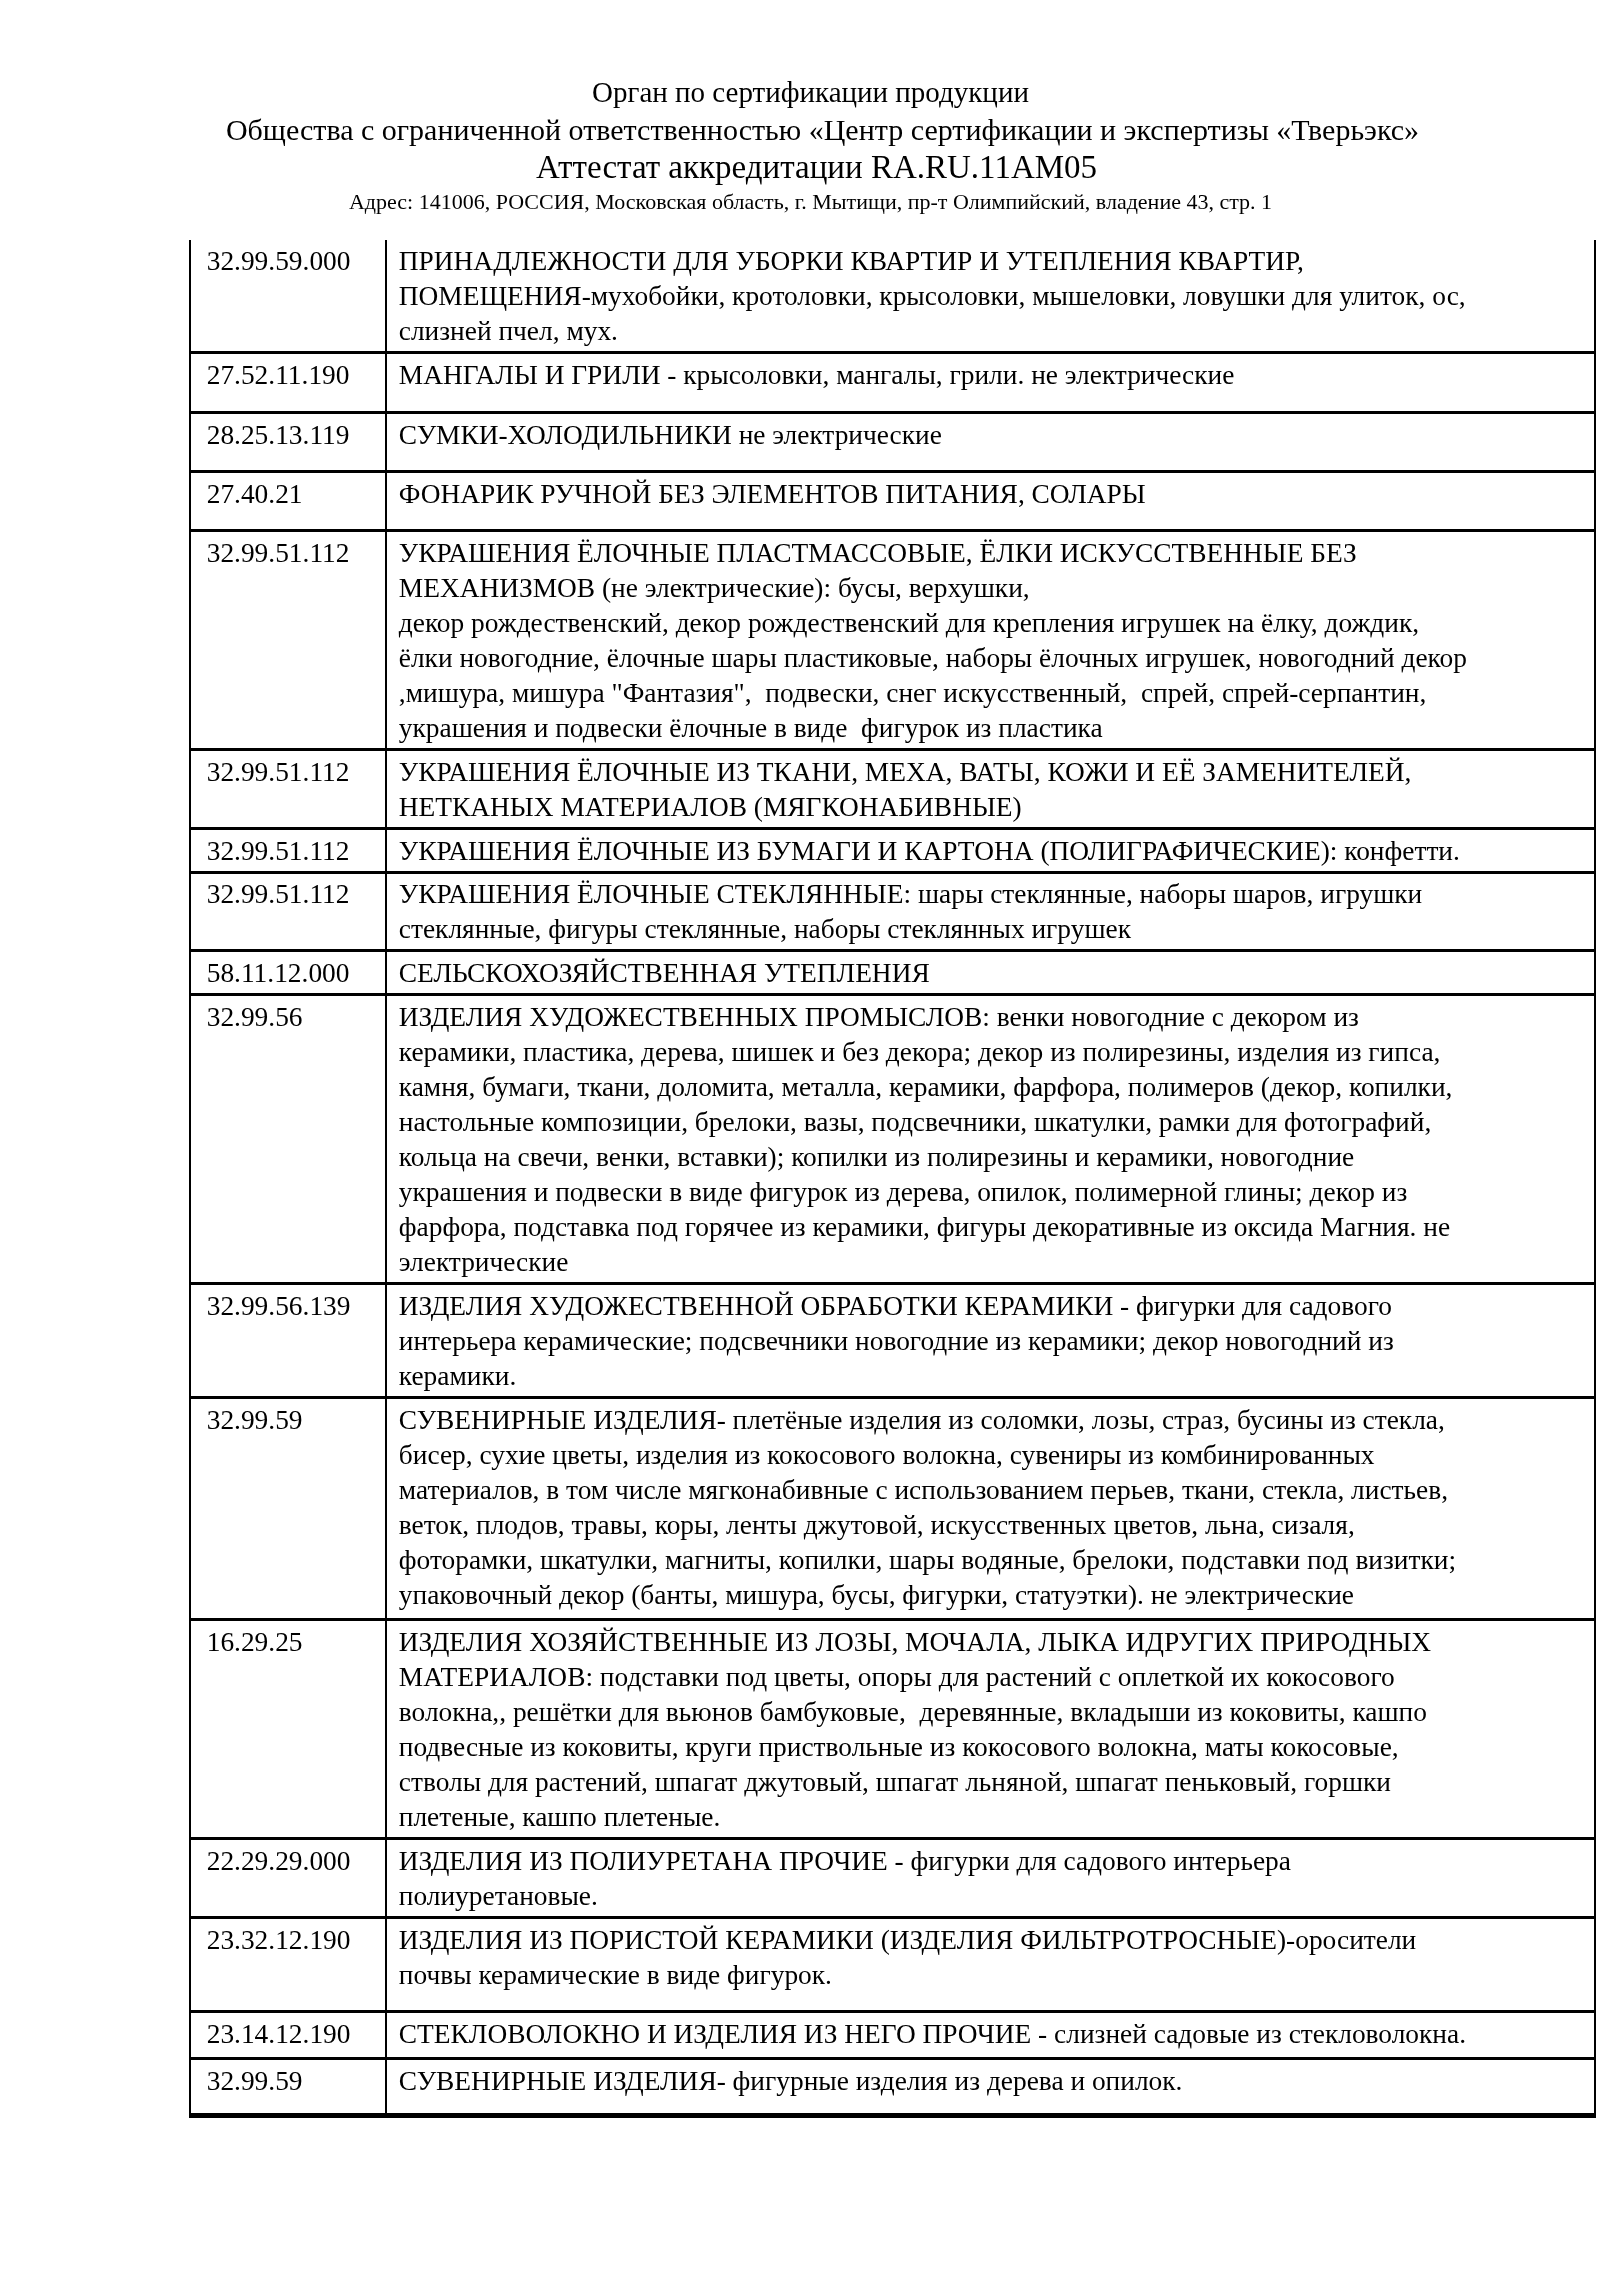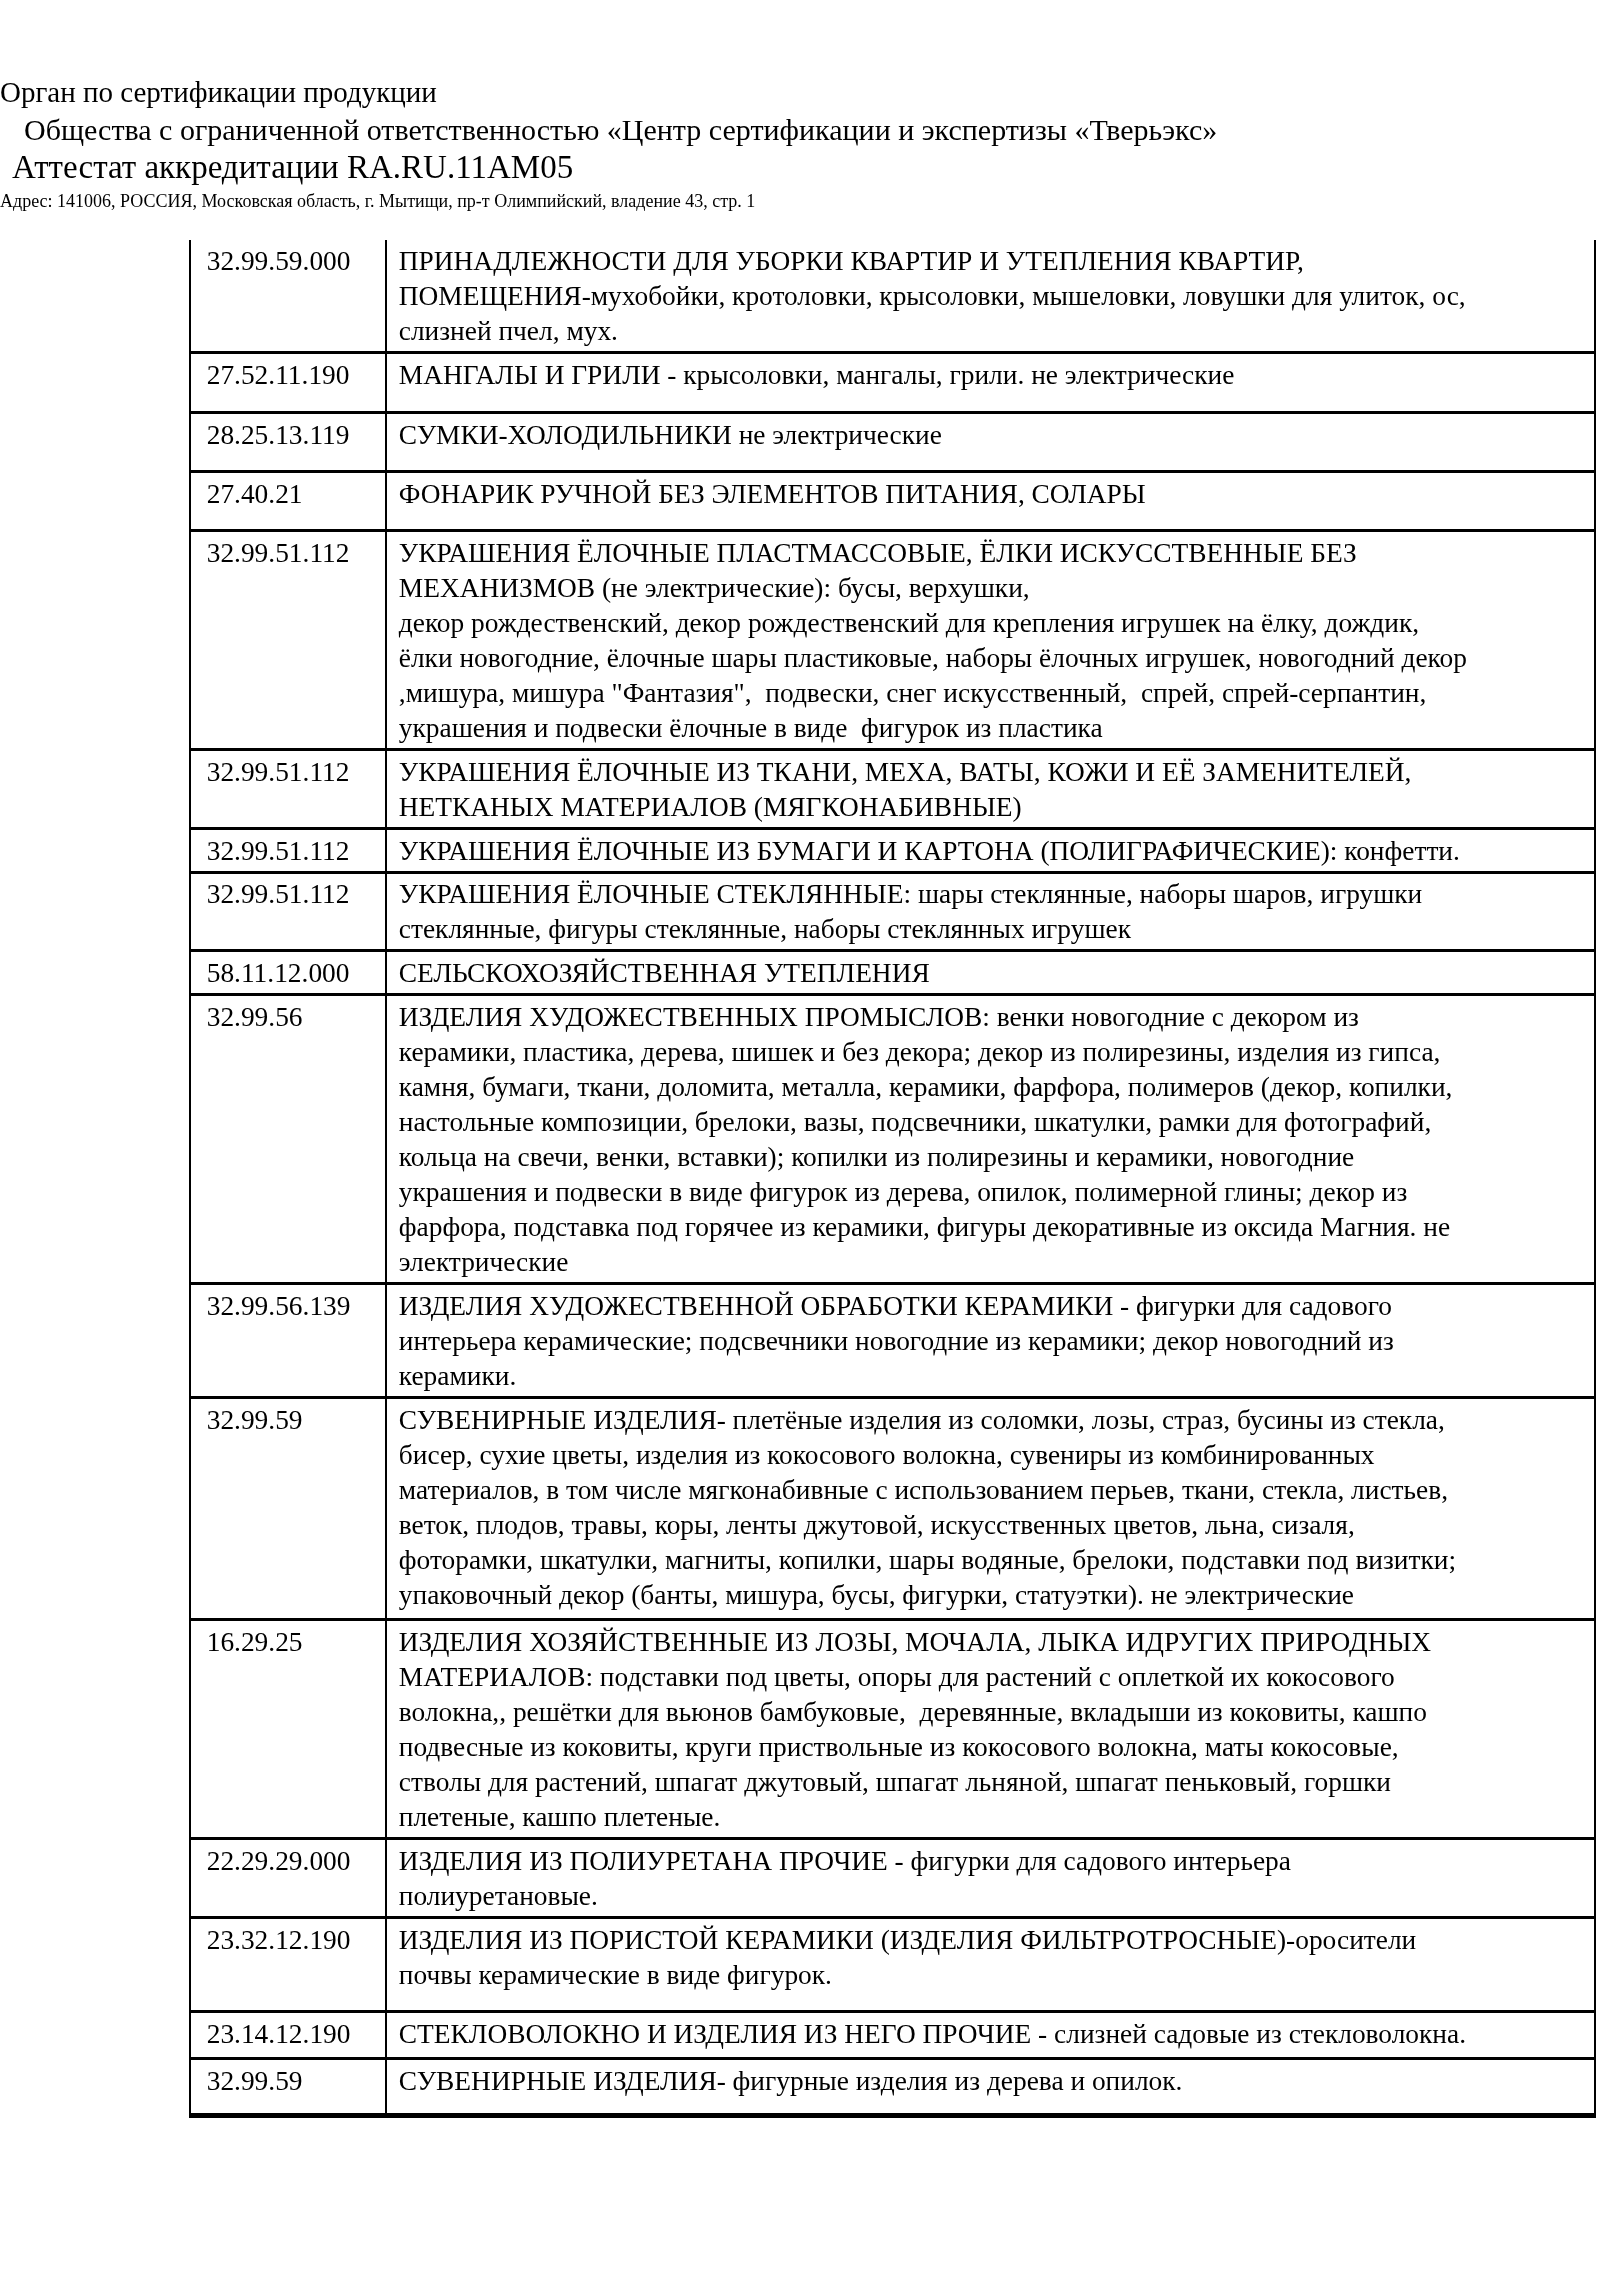--- a/index.html
+++ b/index.html
@@ -9,27 +9,27 @@
   body {
     width: 1621px;
     height: 2293px;
     position: relative;
     overflow: hidden;
     color: #000000;
     font-family: "Liberation Serif", "DejaVu Serif", serif;
   }
   .page-header {
     padding-top: 74px;
-    text-align: left;
+    text-align: center;
     width: 100%;
   }
   .hdr-line-1 { font-size: 29px; line-height: 37px; }
   .hdr-line-2 { font-size: 30px; line-height: 37px; margin-left: 24px; }
   .hdr-line-3 { font-size: 33px; line-height: 39px; margin-left: 12px; }
-  .hdr-line-4 { font-size: 18px; line-height: 29px; }
+  .hdr-line-4 { font-size: 22px; line-height: 29px; }
 
   table.product-table {
     position: absolute;
     left: 153px;
     top: 240px;
     width: 1407px;
     border-collapse: collapse;
     table-layout: fixed;
     border-left: 2.9px solid #000;
     border-right: 2.9px solid #000;

